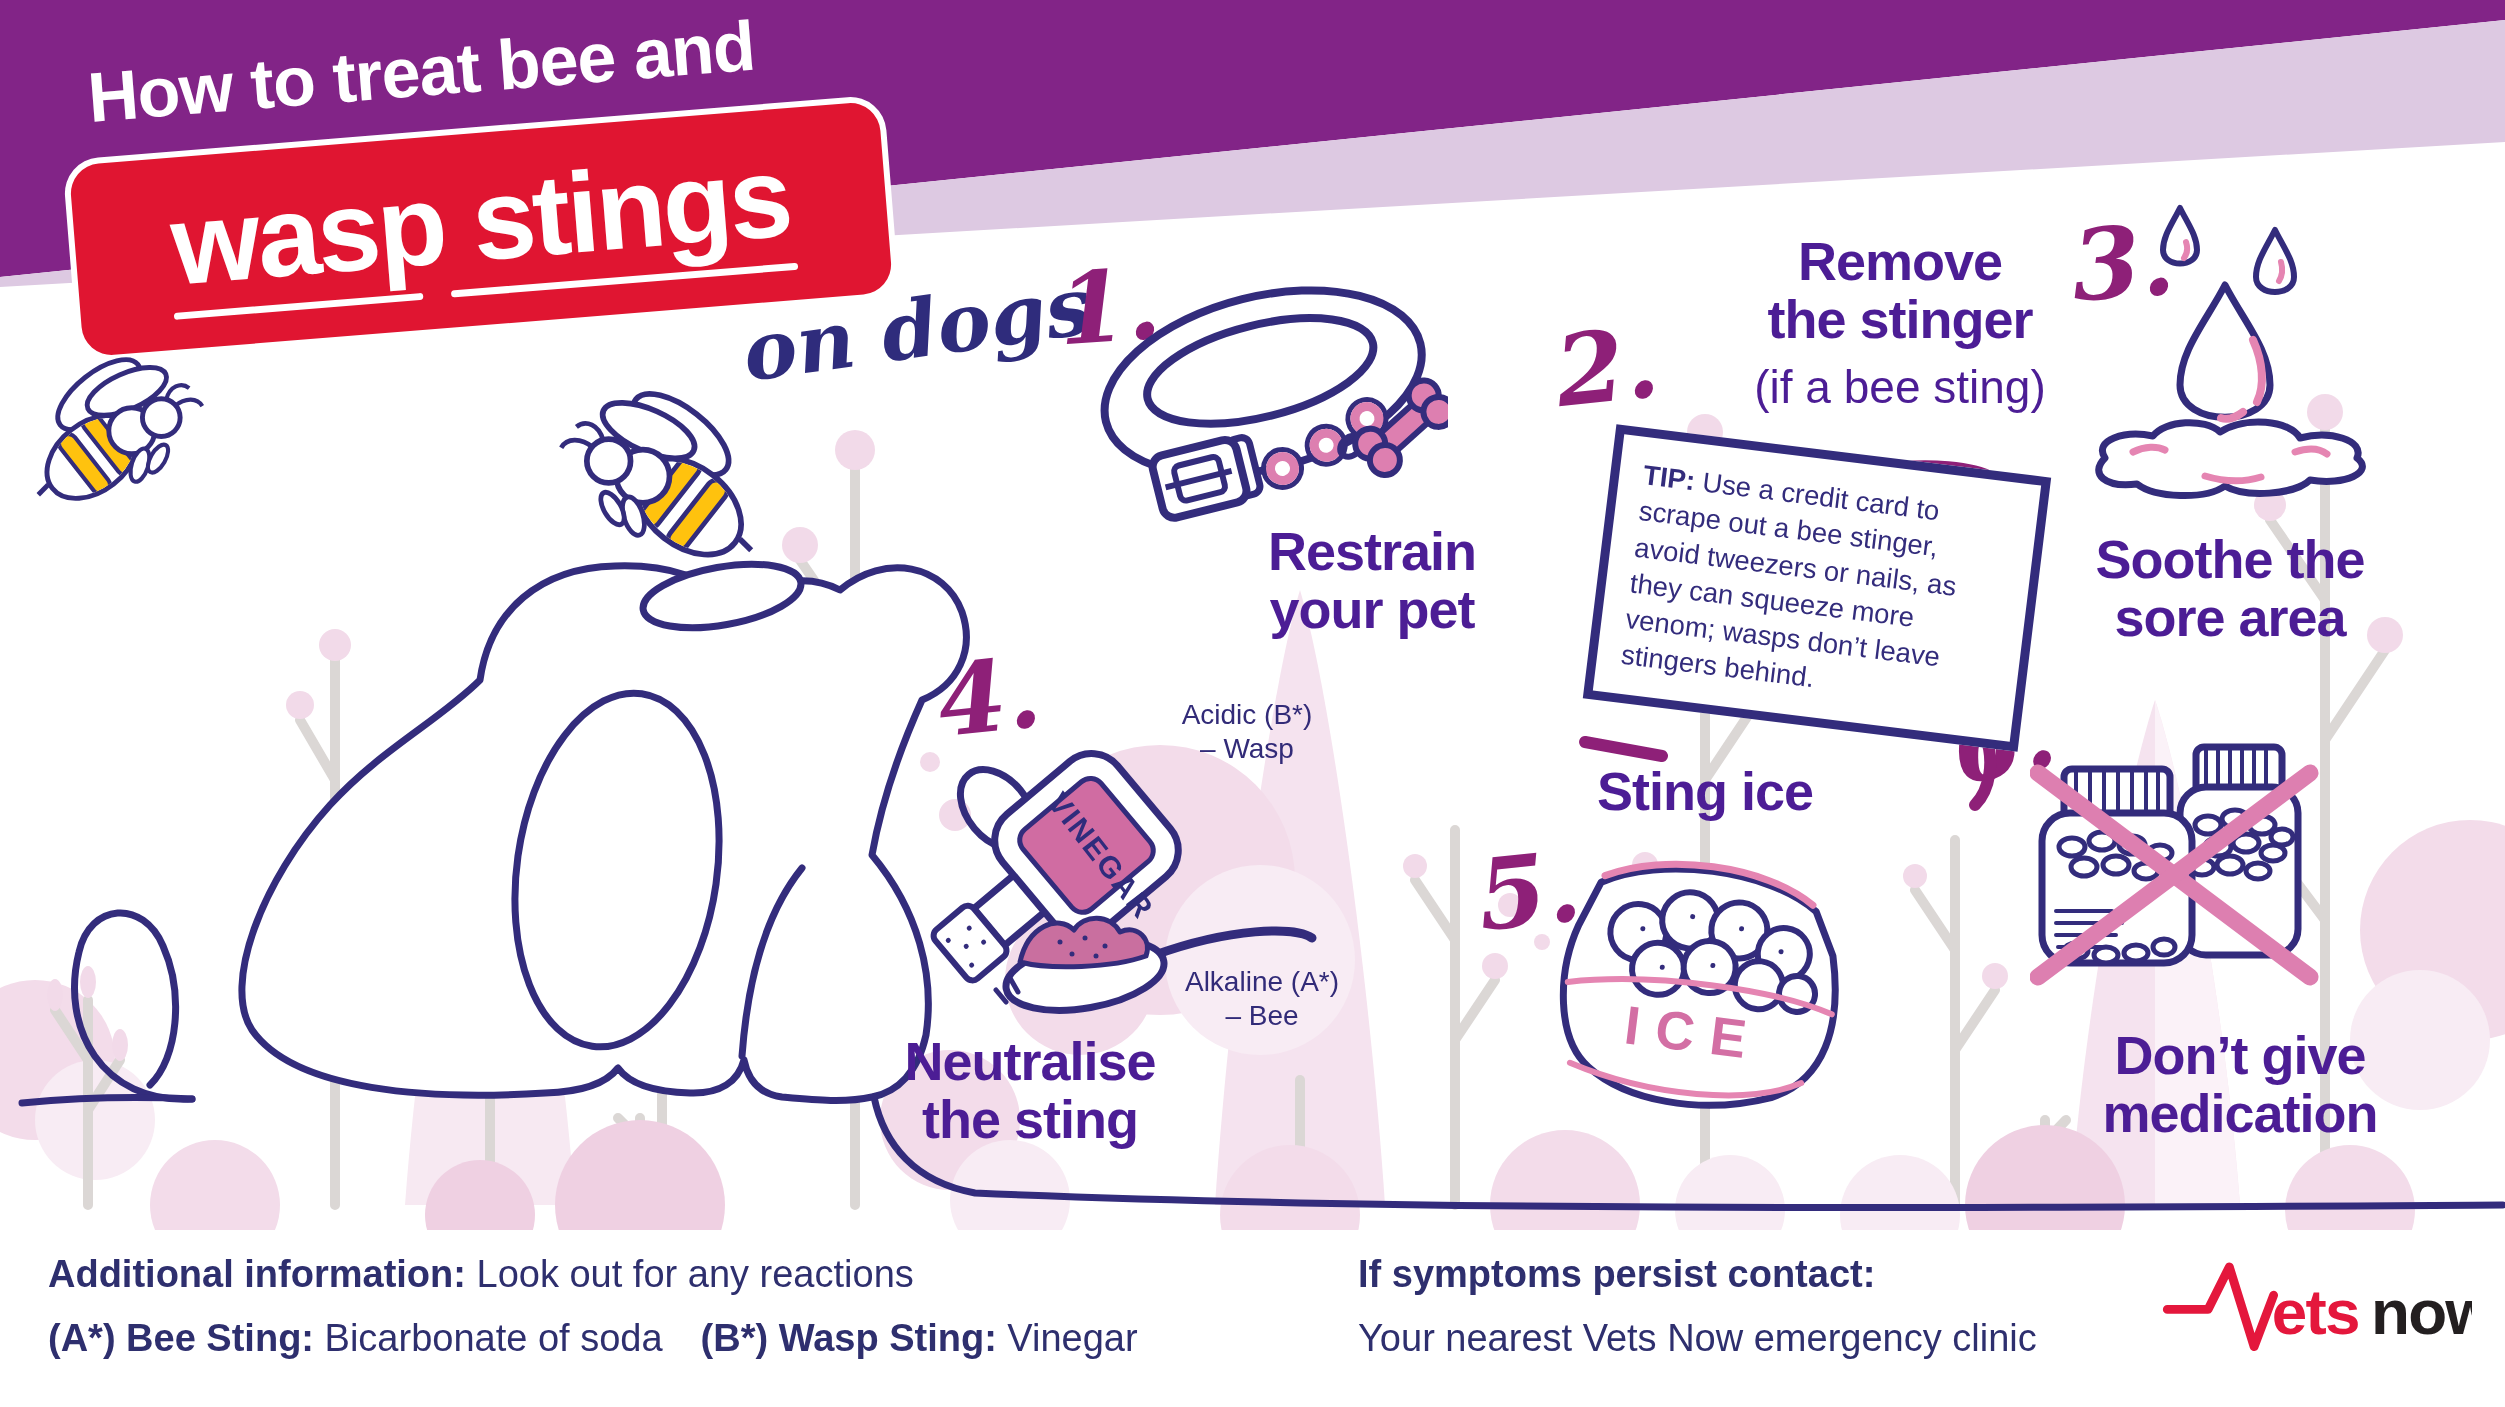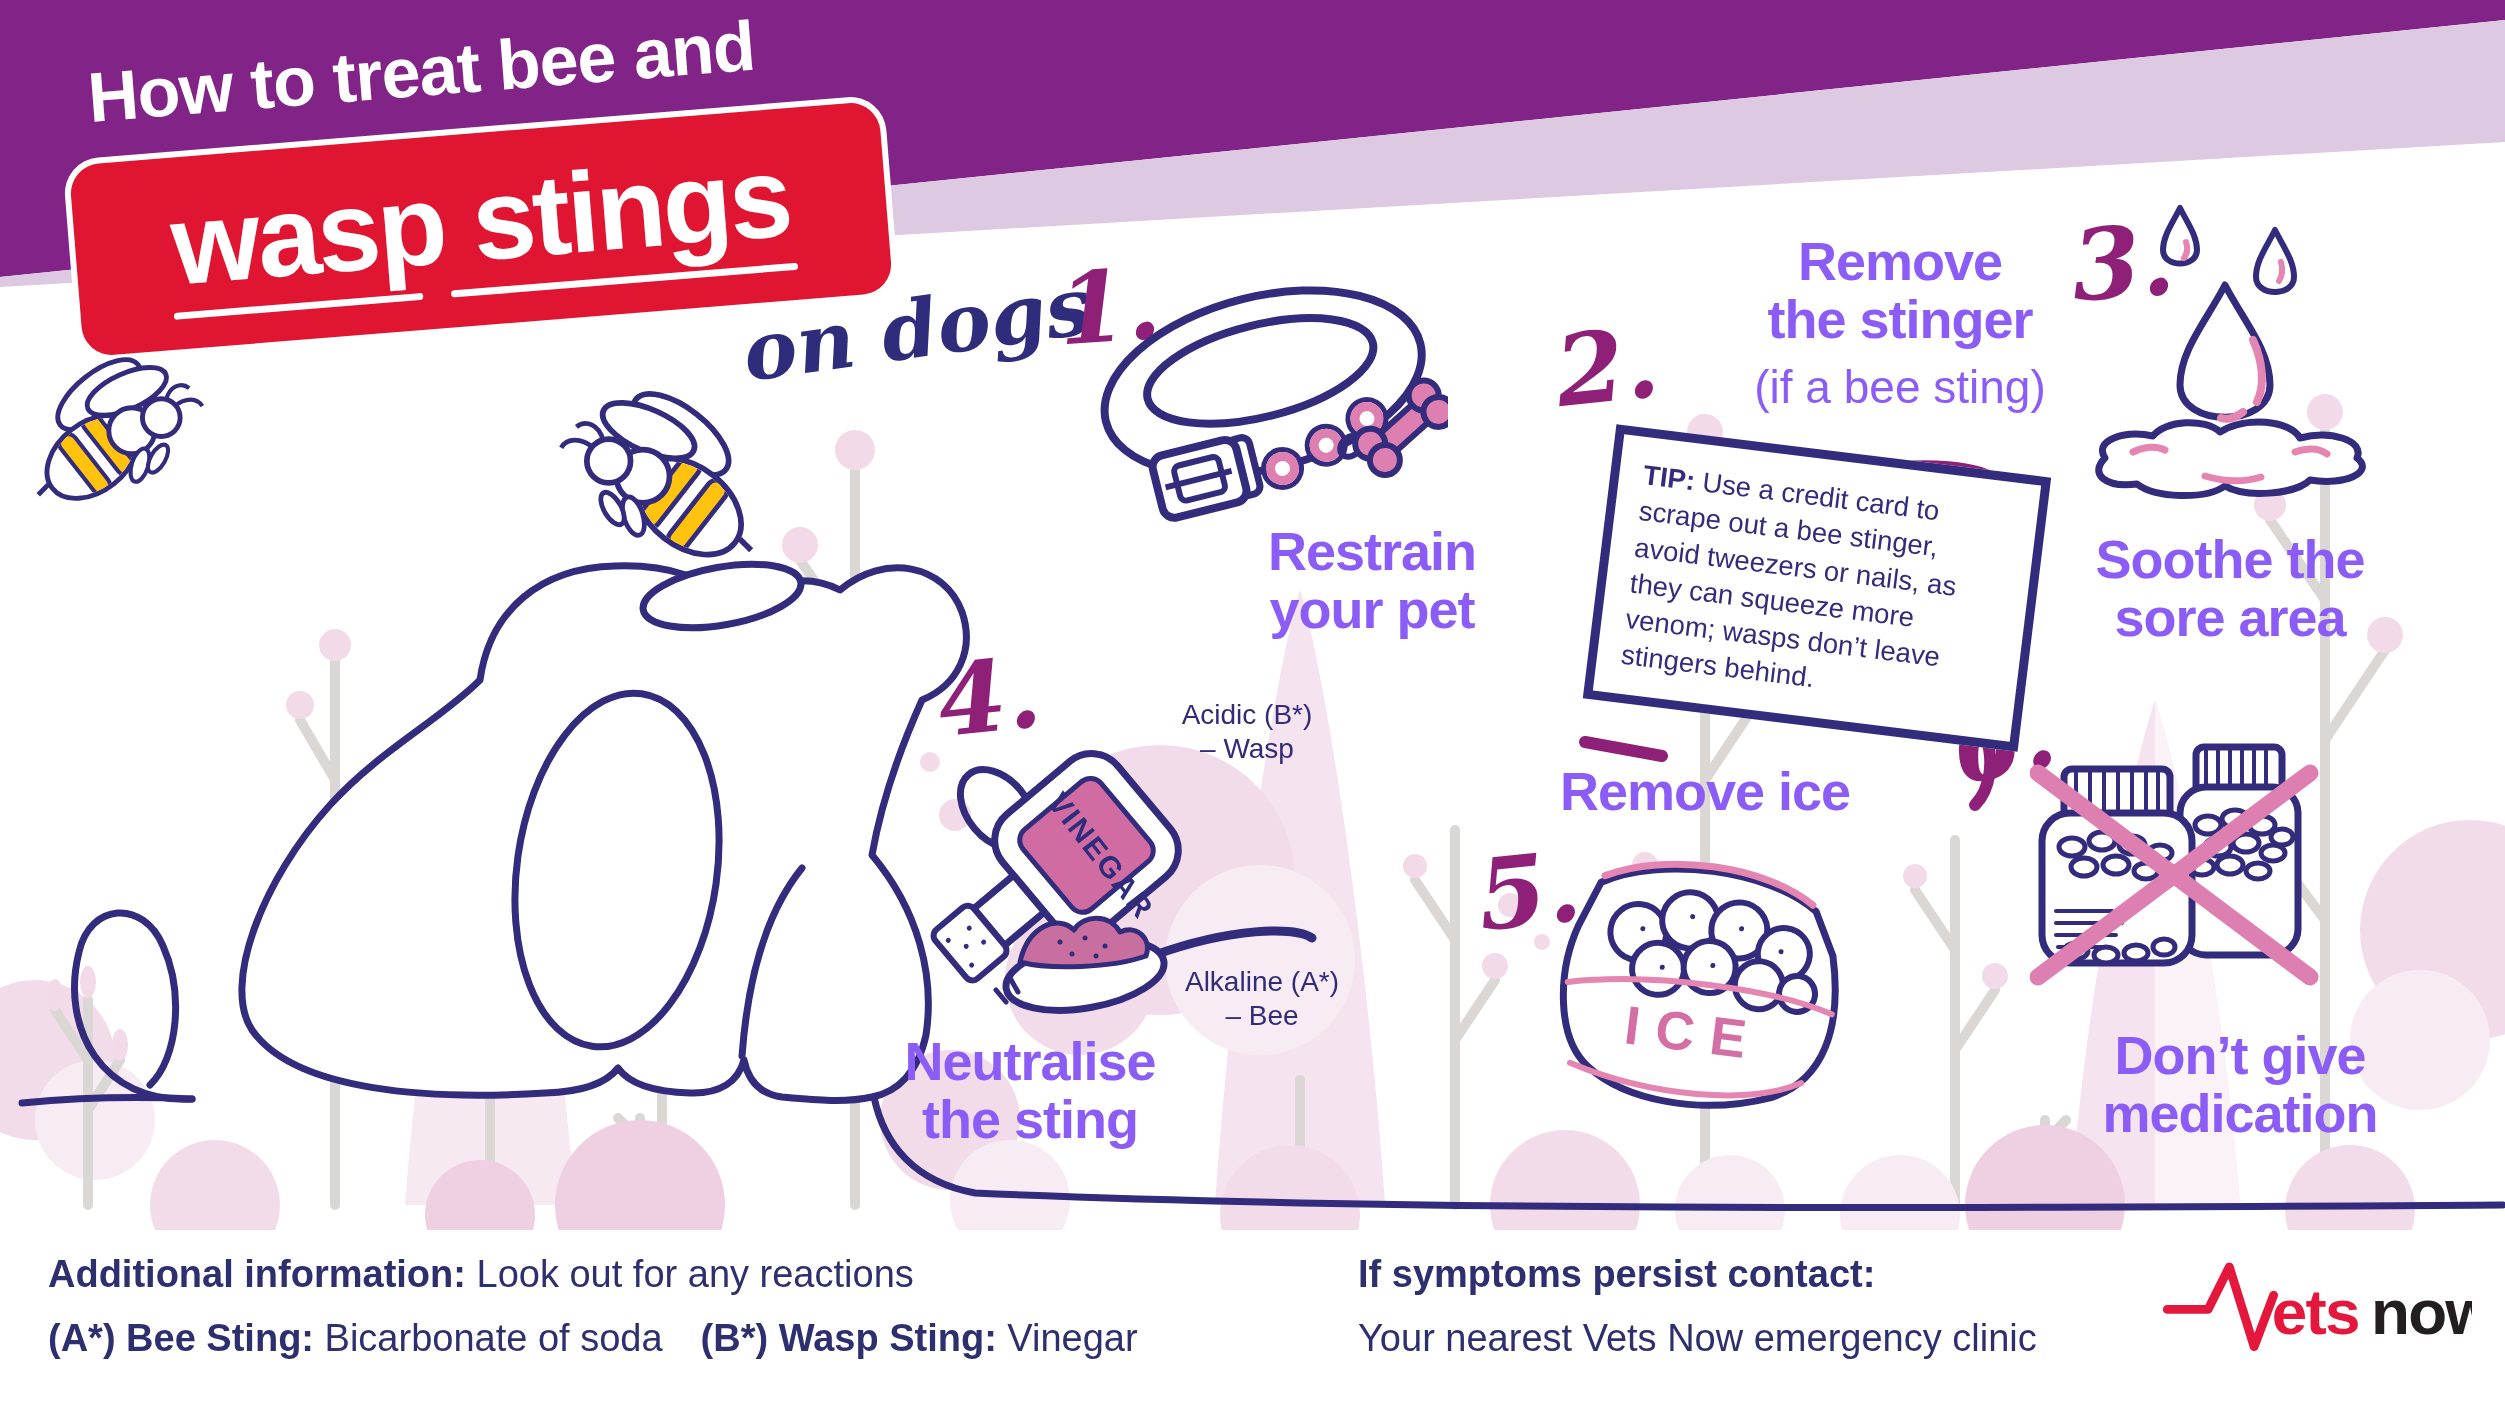--- a/index.html
+++ b/index.html
@@ -15,21 +15,21 @@
   .banner-text{font-size:114px;font-weight:800;color:#ffffff;letter-spacing:-3px;line-height:1;}
   .banner-underline{display:flex;gap:28px;margin-top:10px;}
   .banner-underline i{display:block;height:7px;background:#ffffff;border-radius:4px;}
   .u1{width:250px;} .u2{width:348px;}
   .script{left:742px;top:282px;font-family:"DejaVu Serif",serif;font-style:italic;font-weight:700;
           font-size:80px;color:#2F2C7C;transform:rotate(-8deg);}
   
   .numeral{font-family:"DejaVu Serif",serif;font-style:italic;font-weight:700;font-size:98px;
            color:#8E2078;line-height:1;}
   
-  .step-title{font-size:54px;font-weight:bold;color:#8b5cf6;line-height:1.08;letter-spacing:-1px;
+  .step-title{font-size:54px;font-weight:bold;color:#4c1d95;line-height:1.08;letter-spacing:-1px;
               text-align:center;}
   .step-sub{font-size:46px;font-weight:normal;margin-top:14px;letter-spacing:0;}
   .small-label{font-size:28px;color:#322B78;text-align:center;line-height:1.2;}
   
   .tip-box{left:1598px;top:450px;width:372px;background:#ffffff;border:9px solid #332C7C;
            transform:rotate(7deg);padding:20px 24px;font-size:27.5px;line-height:1.32;color:#332C7C;}
   .tip-bold{font-weight:bold;}
   
   .footer{font-size:38px;color:#2E2F6E;line-height:1.2;}
   .footer .row{margin-bottom:18px;white-space:nowrap;}
@@ -307,21 +307,21 @@
   <div class="abs small-label" style="left:1142px;top:965px;width:240px;">
     <div>Alkaline (A*)</div>
     <div>– Bee</div>
   </div>
   <div class="abs step-title" style="left:820px;top:1032px;width:420px;">
     <div>Neutralise</div>
     <div>the sting</div>
   </div>
 
   <div class="abs step-title" style="left:1545px;top:762px;width:320px;">
-    <div>Remove ice</div>
+    <div>Sting ice</div>
   </div>
   <svg class="abs" style="left:1545px;top:840px;" width="310" height="280" viewBox="0 0 310 280" stroke="#332C7C" fill="#ffffff" stroke-linecap="round" stroke-linejoin="round">
     <g transform="rotate(7 155 140)">
       <path d="M45,55 C100,22 210,22 262,58 L284,100 C302,170 290,225 240,248 C170,275 95,268 55,240
                C20,216 12,150 28,100 Z" stroke-width="7"></path>
       <path d="M48,48 C105,18 205,18 258,52" stroke="#E585B2" stroke-width="7" fill="none"></path>
       <g stroke-width="6">
         <circle cx="88" cy="100" r="28"></circle>
           <circle cx="138" cy="82" r="28"></circle>
           <circle cx="188" cy="86" r="28"></circle>

